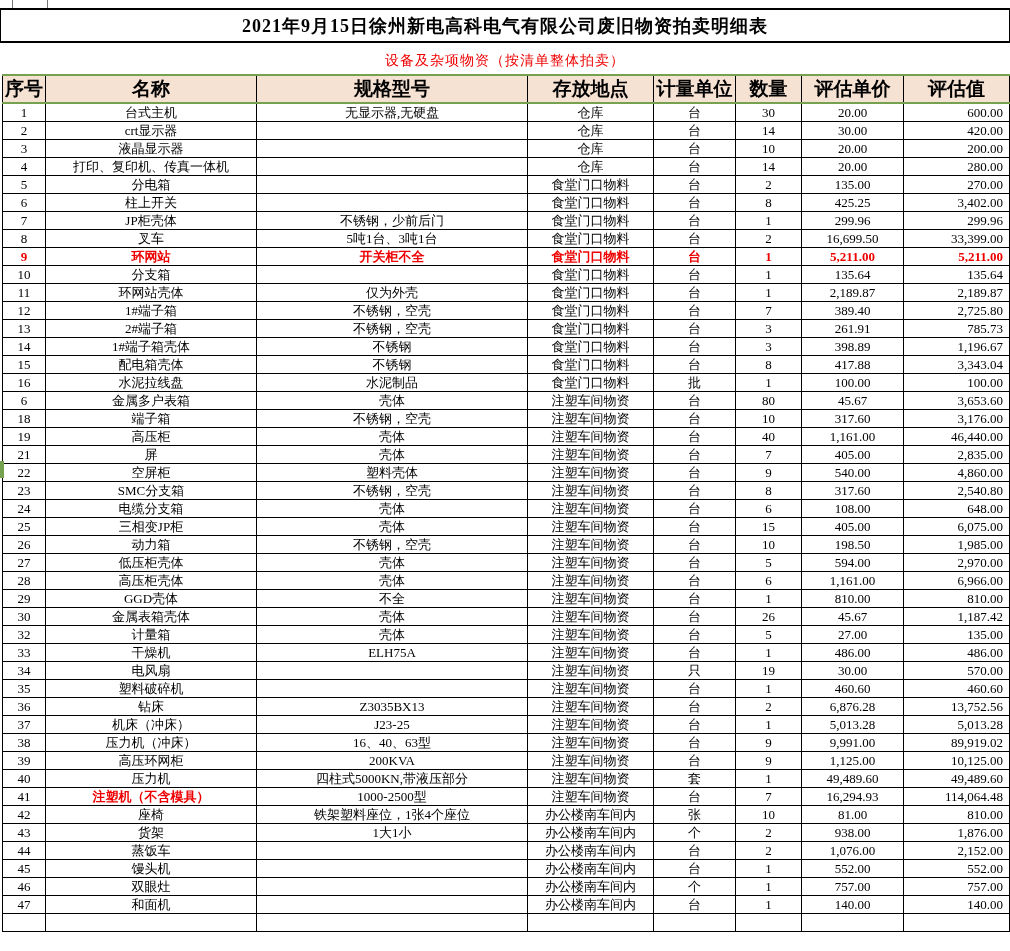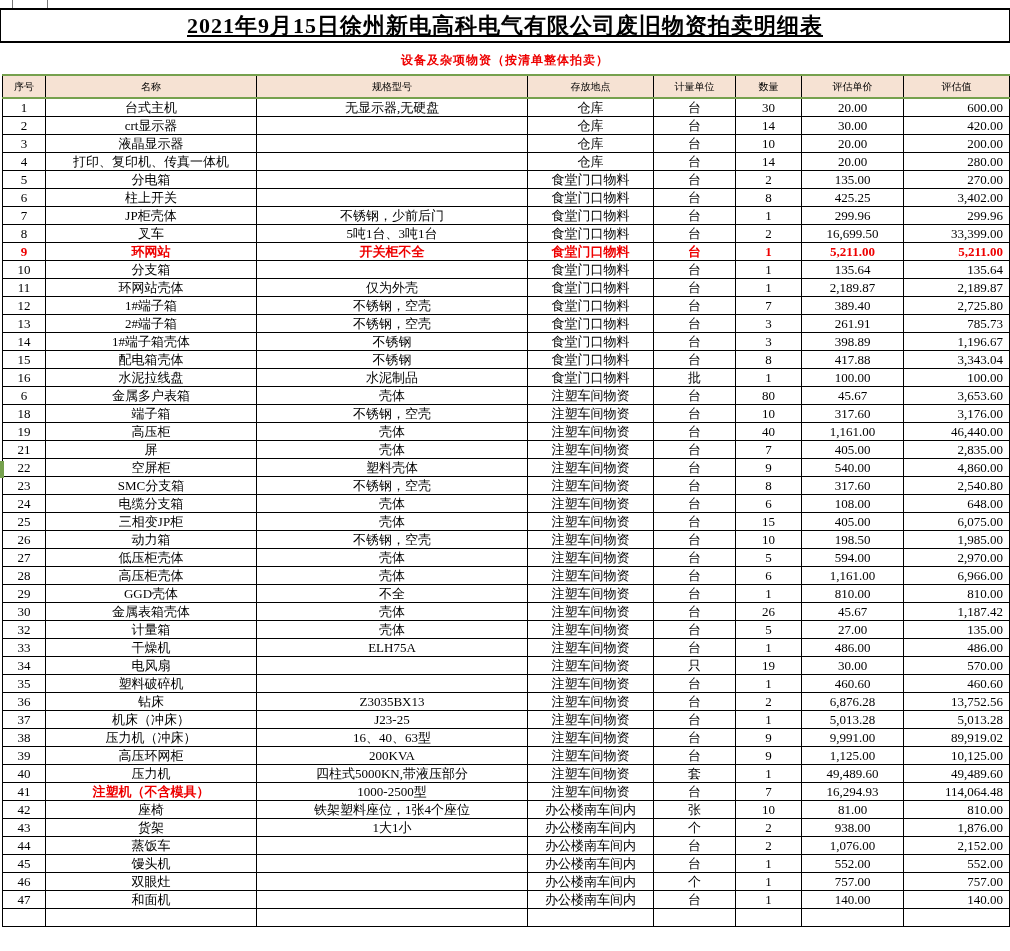--- a/index.html
+++ b/index.html
@@ -19,41 +19,41 @@
   }
   .top-strip{position:relative;height:8px;background:#fff;}
   .stub{position:absolute;top:0;width:1px;height:8px;background:#777;}
   .title-bar{
     height:31px;
     border-top:2px solid var(--grid);
     border-bottom:2px solid var(--grid);
     border-left:1px solid var(--grid);
     border-right:1px solid var(--grid);
     display:flex;align-items:center;justify-content:center;
-    font-size:22px;font-weight:bold;letter-spacing:1px;text-decoration:underline;
+    font-size:18px;font-weight:bold;letter-spacing:1px;
   }
   .gap{height:4px;}
   .subtitle-bar{
     height:27px;
     display:flex;align-items:center;justify-content:center;
-    color:var(--red);font-weight:bold;font-size:12px;letter-spacing:1px;
+    color:var(--red);font-weight:normal;font-size:14px;letter-spacing:1px;
   }
   table{
     border-collapse:collapse;
     table-layout:fixed;
     width:1007px;
     margin-left:2px;
   }
   thead th{
     background:var(--header-bg);
     border:1px solid var(--grid);
     border-top:2px solid var(--green);
     border-bottom:2px solid var(--green);
     height:21px;
-    font-size:10px;font-weight:normal;
+    font-size:19px;font-weight:bold;
     padding:0;white-space:nowrap;overflow:hidden;margin-top:48px;
   }
   tbody td{
     border:1px solid var(--grid);
     height:17px;line-height:17px;
     font-size:13px;
     padding:0 3px;
     text-align:center;
     white-space:nowrap;overflow:hidden;
   }

